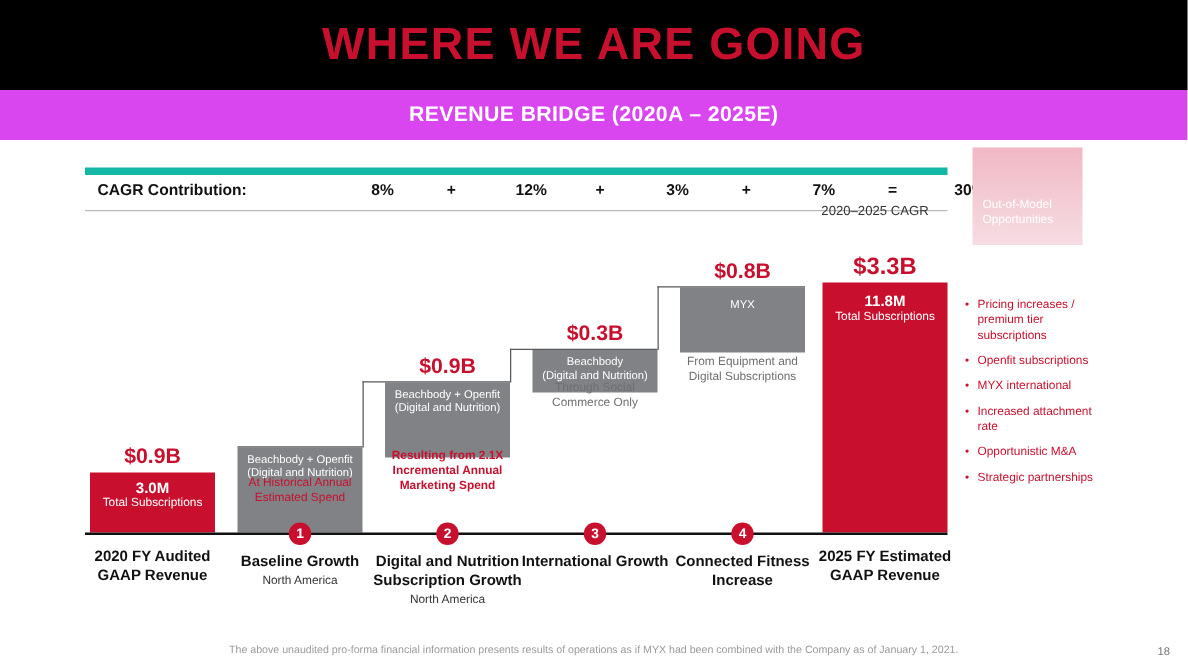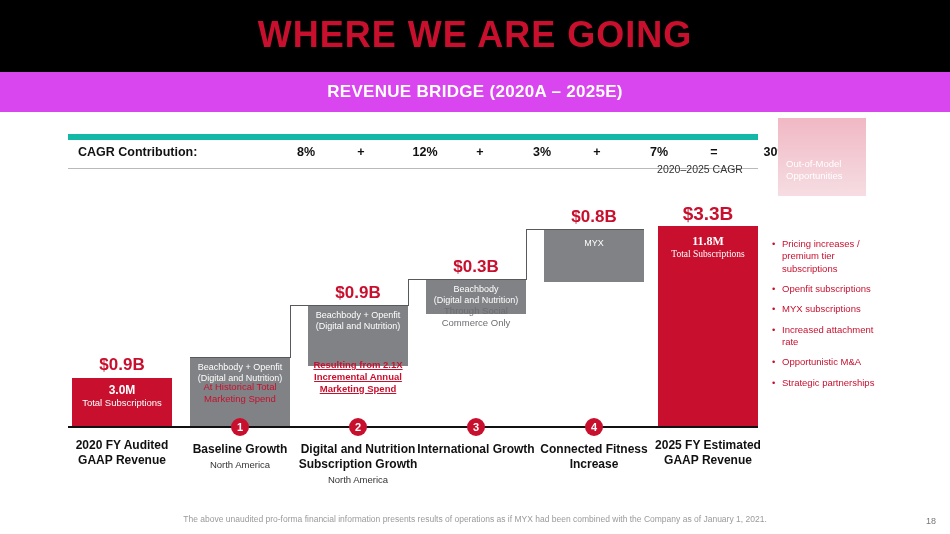--- a/index.html
+++ b/index.html
@@ -83,66 +83,67 @@
   </div>
   <div class="cagr-note">2020–2025 CAGR</div>
 
   <div class="oom">
     <div class="oom-txt">Out-of-Model Opportunities</div>
   </div>
   <div class="oom-list">
     <ul>
       <li>Pricing increases / premium tier subscriptions</li>
       <li>Openfit subscriptions</li>
-      <li>MYX subscriptions</li>
+      <li>MYX international</li>
       <li>Increased attachment rate</li>
       <li>Opportunistic M&amp;A</li>
       <li>Strategic partnerships</li>
     </ul>
   </div>
 
   <div class="bar-label-top" style="left:70px;top:355px;width:104px;">$0.9B</div>
   <div class="bar bar-red" style="left:72px;top:378px;width:100px;height:48px;"></div>
   <div class="bar-in" style="left:72px;top:383px;width:100px;">
     <div class="big">3.0M</div>
     <div class="small">Total Subscriptions</div>
   </div>
 
   <div class="bar-label-top" style="left:172px;top:335px;width:104px;margin-top:46px;">$0.4B</div>
   <div class="bar bar-gray" style="left:190px;top:358px;width:100px;height:68px;"></div>
   <div class="gray-in" style="left:190px;top:362px;width:100px;white-space:pre-line;">Beachbody + Openfit
 (Digital and Nutrition)</div>
-  <div class="note-red" style="left:188px;top:381px;width:104px;font-weight:normal;">At Historical Total Marketing Spend</div>
+  <div class="note-red" style="left:188px;top:381px;width:104px;font-weight:normal;">At Historical Annual Estimated Spend</div>
   <div class="conn" style="left:190px;top:357px;width:100px;height:1px;"></div>
 
   <div class="bar-label-top" style="left:306px;top:283px;width:104px;">$0.9B</div>
   <div class="bar bar-gray" style="left:308px;top:306px;width:100px;height:60px;"></div>
   <div class="gray-in" style="left:308px;top:310px;width:100px;white-space:pre-line;">Beachbody + Openfit
 (Digital and Nutrition)</div>
-  <div class="note-red" style="left:300px;top:359px;width:116px;text-decoration:underline;">Resulting from 2.1X Incremental Annual Marketing Spend</div>
+  <div class="note-red" style="left:300px;top:359px;width:116px;">Resulting from 2.1X Incremental Annual Marketing Spend</div>
   <div class="conn" style="left:290px;top:305px;width:118px;height:1px;"></div>
   <div class="conn" style="left:290px;top:305px;width:1px;height:53px;"></div>
 
   <div class="bar-label-top" style="left:424px;top:257px;width:104px;">$0.3B</div>
   <div class="bar bar-gray" style="left:426px;top:280px;width:100px;height:34px;"></div>
   <div class="gray-in" style="left:426px;top:284px;width:100px;white-space:pre-line;">Beachbody
 (Digital and Nutrition)</div>
   <div class="note-gray" style="left:424px;top:305px;width:104px;">Through Social Commerce Only</div>
   <div class="conn" style="left:408px;top:279px;width:118px;height:1px;"></div>
   <div class="conn" style="left:408px;top:279px;width:1px;height:27px;"></div>
 
   <div class="bar-label-top" style="left:542px;top:207px;width:104px;">$0.8B</div>
   <div class="bar bar-gray" style="left:544px;top:230px;width:100px;height:52px;"></div>
   <div class="gray-in" style="left:544px;top:238px;width:100px;white-space:pre-line;">MYX</div>
+  <div class="note-gray" style="left:538px;top:284px;width:112px;">From Equipment and Digital Subscriptions</div>
   <div class="conn" style="left:526px;top:229px;width:118px;height:1px;"></div>
   <div class="conn" style="left:526px;top:229px;width:1px;height:51px;"></div>
 
   <div class="bar-label-top" style="left:656px;top:203px;width:104px;font-size:19px;">$3.3B</div>
   <div class="bar bar-red" style="left:658px;top:226px;width:100px;height:200px;"></div>
-  <div class="bar-in" style="left:658px;top:234px;width:100px;font-family:Liberation Serif, serif;">
+  <div class="bar-in" style="left:658px;top:234px;width:100px;">
     <div class="big">11.8M</div>
     <div class="small">Total Subscriptions</div>
   </div>
 
   <div class="axis"></div>
 
   <div class="xcat" style="left:60px;top:438px;width:124px;">
     <div class="name">2020 FY Audited GAAP Revenue</div>
   </div>
 

